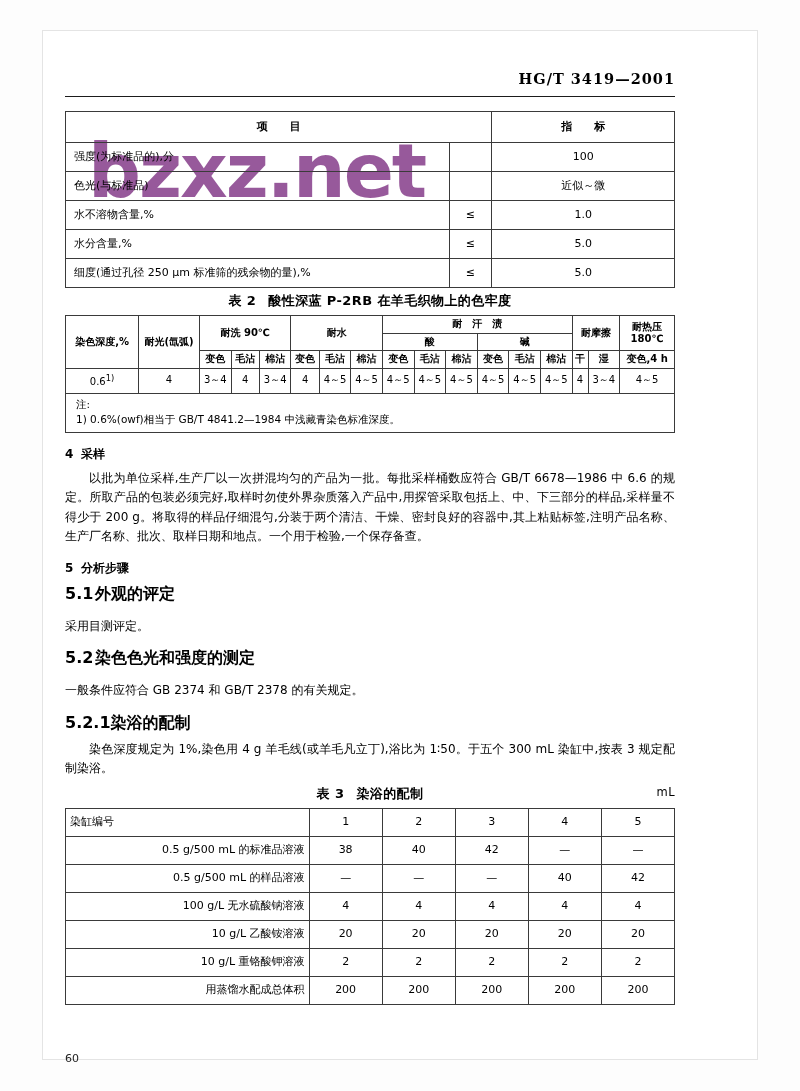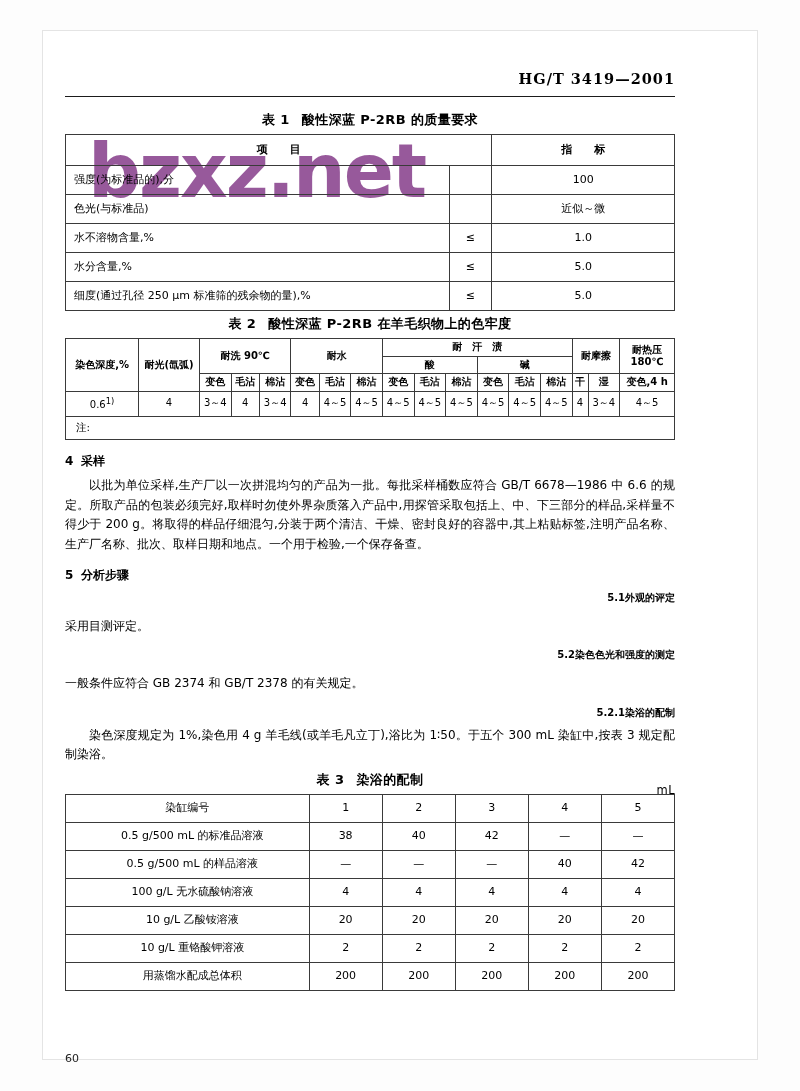--- a/index.html
+++ b/index.html
@@ -76,21 +76,21 @@
     font-family: "DejaVu Sans", "Liberation Sans", sans-serif;
     margin: 4px 0 5px 0;
     letter-spacing: .4px;
     position: relative;
     z-index: 4;
   }
   .tbl-caption .sp { display:inline-block; width:12px; }
   .cap-unit {
     position: absolute;
     right: 0;
-    top: 12px;
+    top: 0;
     font-weight: normal;
     font-size: 11.5px;
   }
 
   
   table.gb {
     border-collapse: collapse;
     width: 100%;
     font-size: 11px;
     position: relative;
@@ -127,35 +127,34 @@
     font-size: 10.5px;
     padding: 3px 4px 4px 10px;
     line-height: 1.5;
     position: relative;
     z-index: 4;
     background: transparent;
   }
 
   
   #table3 td { height: 21px; font-size: 11px; }
-  #table3 .rowlabel { padding-left: 14px; width: 40%; text-align: center; }
-  #table3 .hdlabel { text-align: center; }
+  #table3 .rowlabel { padding-left: 14px; width: 40%; text-align: right; }
+  #table3 .hdlabel { }
 
   
   .sec-h {
     font-weight: bold;
     font-size: 12px;
     margin: 13px 0 6px 0;
   }
   .sec-h .num { display: inline-block; min-width: 16px; }
   .sub-h {
     font-weight: bold;
-    font-size: 10px;
+    font-size: 16px;
     margin: 7px 0 2px 0;
-    text-align: right;
   }
   .sub-h .num { display: inline-block; min-width: 30px; }
   .sub-h .num.wide { min-width: 42px; }
   p.body {
     font-size: 12px;
     line-height: 1.62;
     margin: 6px 0;
     text-align: justify;
     text-justify: inter-ideograph;
   }
@@ -178,23 +177,20 @@
 <div class="page">
   <div class="sheet"></div>
 
   <div class="watermark">bzxz.net</div>
 
   <div class="content">
 
     <div class="doc-header">HG/T 3419—2001</div>
     <div class="header-rule"></div>
 
-    <div class="tbl-caption">
-      <span>表 1</span><span class="sp"></span><span>酸性深蓝 P-2RB 的质量要求</span>
-    </div>
 
     <table class="gb" id="table1">
       <tbody>
         <tr class="thick-top t1-head">
           <td class="c" colspan="2">项　　目</td>
           <td class="c val-cell">指　　标</td>
         </tr>
         <tr>
           <td class="item-cell">强度(为标准品的),分</td>
           <td class="le-cell"></td>
@@ -277,20 +273,21 @@
           <td>4～5</td>
           <td>4</td>
           <td>3～4</td>
           <td>4～5</td>
         </tr>
       </tbody>
     </table>
 
     <div class="note-box">
       <div>注:</div>
+      <div>1) 0.6%(owf)相当于 GB/T 4841.2—1984 中浅藏青染色标准深度。</div>
     </div>
 
     <div class="sec-h">
       <span class="num">4</span><span>采样</span>
     </div>
     <p class="body ind">以批为单位采样,生产厂以一次拼混均匀的产品为一批。每批采样桶数应符合 GB/T 6678—1986 中 6.6 的规定。所取产品的包装必须完好,取样时勿使外界杂质落入产品中,用探管采取包括上、中、下三部分的样品,采样量不得少于 200 g。将取得的样品仔细混匀,分装于两个清洁、干燥、密封良好的容器中,其上粘贴标签,注明产品名称、生产厂名称、批次、取样日期和地点。一个用于检验,一个保存备查。</p>
 
     <div class="sec-h">
       <span class="num">5</span><span>分析步骤</span>
     </div>

